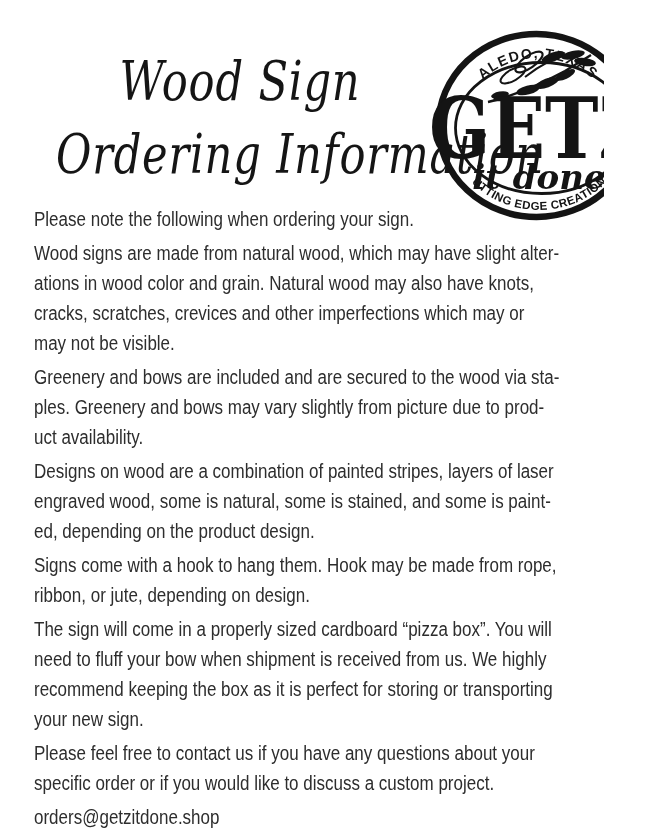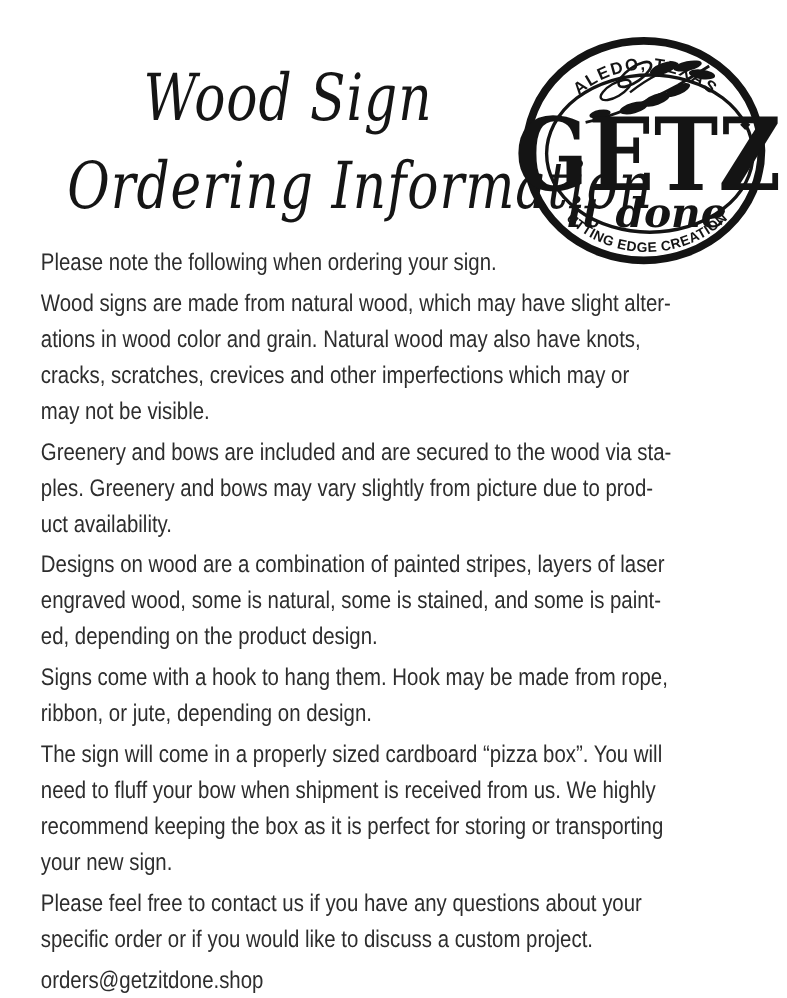--- a/index.html
+++ b/index.html
@@ -2,21 +2,20 @@
 <html><head>
 <meta charset="utf-8">
 <style>
   html,body{margin:0;padding:0;background:#ffffff;}
   .page{
     position:relative;
     width:604px;height:832px;
     background:#ffffff;
     overflow:hidden;
     font-family:"Liberation Sans","DejaVu Sans",sans-serif;
-    padding-left:48px;
   }
   
   .title-block{
     position:absolute;left:10px;top:45px;width:460px;
     text-align:center;
     transform:scaleX(0.80);
     transform-origin:50% 0;
     color:#151515;
     font-family:"DejaVu Serif","Liberation Serif",serif;
     font-style:italic;

